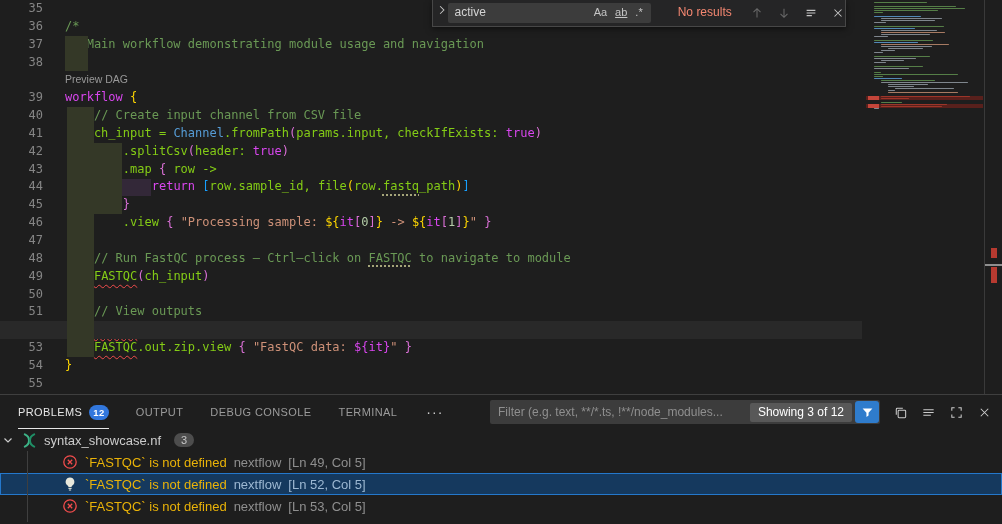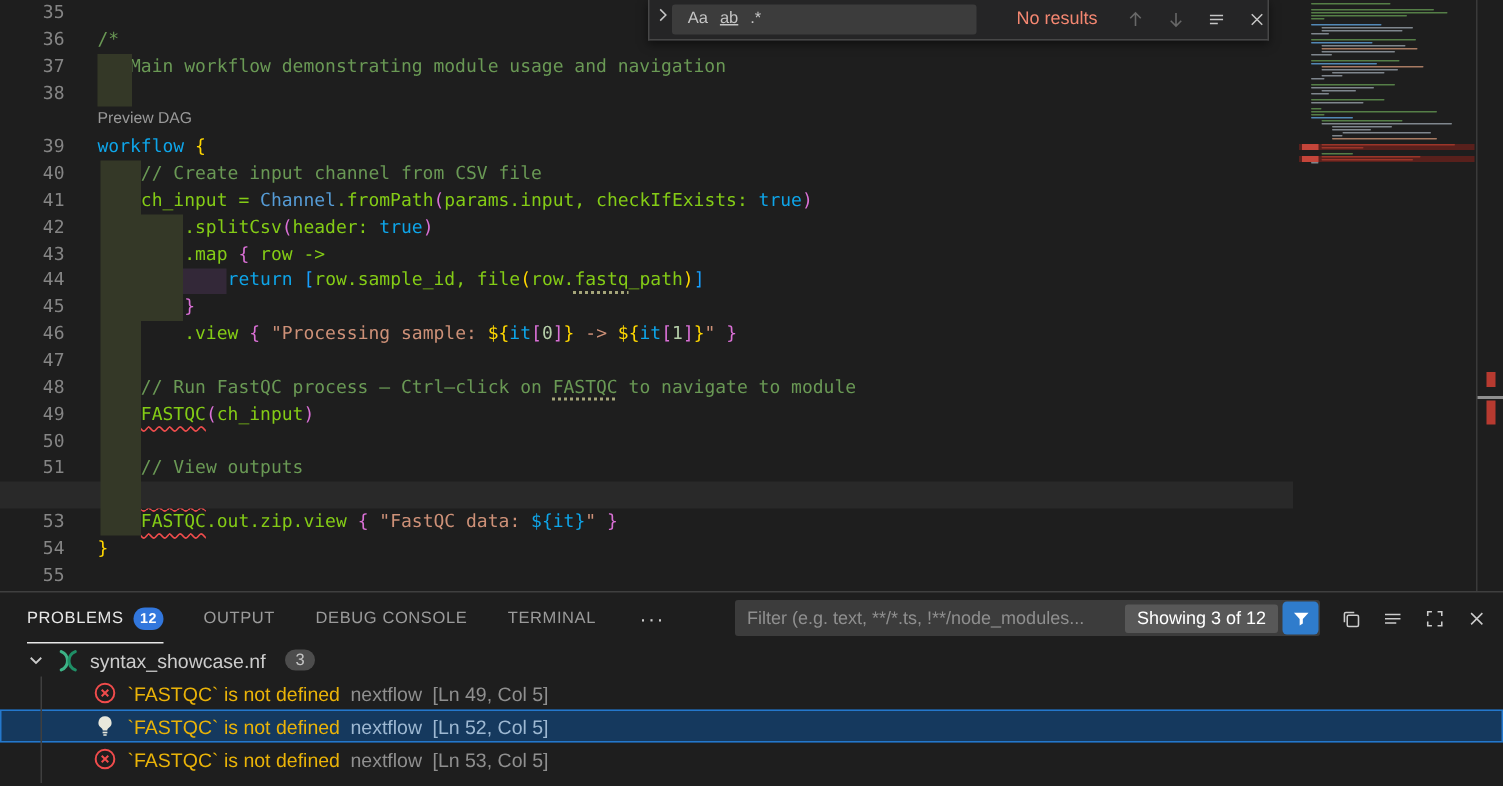--- a/index.html
+++ b/index.html
@@ -15,21 +15,21 @@
   #dA    { left:67px;  top:107.1px; width:27px; height:249.9px; background:#343827; }
   #dB    { left:94px;  top:142.8px; width:28px; height:71.4px;  background:#343827; }
   #dC    { left:122px; top:178.5px; width:29px; height:17.85px; background:#332838; }
 
   .crow { display:flex; height:17.85px; white-space:pre; width:862px; }
   .lnum { flex:0 0 43px; width:43px; text-align:right; color:#858585; }
   .crow.current .lnum { color:#c6c6c6; }
   .ltxt { margin-left:22px; }
   .lens { font:10.5px/17.85px "Liberation Sans", sans-serif; color:#999999; }
 
-  .tk-pln{color:#84cc16} .tk-cmt{color:#6a9955} .tk-kw{color:#0ea5e9}
+  .tk-pln{color:#84cc16} .tk-cmt{color:#6a9955} .tk-kw{color:#d946ef}
   .tk-typ{color:#569cd6} .tk-str{color:#ce9178} .tk-num{color:#b5cea8}
   .tk-b1{color:#ffd700} .tk-b2{color:#da70d6} .tk-b3{color:#179fff}
   .sq  { text-decoration:underline wavy #f14c4c 1px; text-underline-offset:3.5px;
          text-decoration-skip-ink:none; }
   .dot { text-decoration:underline dotted #a5a57a 1.5px; text-underline-offset:3.5px; }
   .hl  { background:#454a4d; border-radius:2px; }
 
   
   .findw { position:absolute; top:0; left:432px; width:414px; height:27px;
     background:#252526; border:1px solid #474747; border-top:none;
@@ -73,21 +73,21 @@
     height:24px; width:390px; padding:0 1px 0 8px; }
   .pfilter input { flex:1; min-width:0; background:transparent; border:none; outline:none;
     color:#c4b5fd; font-size:12px; font-family:"Liberation Sans",sans-serif; }
   .pfilter input::placeholder { color:#8f8f8f; }
   .pchip { background:#585858; color:#ffffff; font-size:12px; padding:2.5px 8px;
     border-radius:2px; margin-right:3px; white-space:nowrap; }
   .pfunnel { width:24px; height:22px; background:#2f7ccc; border-radius:3px;
     display:flex; align-items:center; justify-content:center; cursor:pointer; }
   .picon { margin-left:13px; display:flex; align-items:center; cursor:pointer; }
 
-  .tfile { display:flex; align-items:center; height:22px; padding-left:16px;
+  .tfile { display:flex; align-items:center; height:22px; padding-left:0;
     gap:6px; font-size:13px; }
   .tname { margin-left:1px; }
   .tbadge { background:#4d4d4d; color:#c5c5c5; font-size:11px; border-radius:9px;
     padding:1px 7px; margin-left:7px; }
   .titem { display:flex; align-items:center; height:22px; padding-left:62px;
     gap:7px; font-size:13px; cursor:pointer; }
   .titem.selected { background:#15395e; outline:1px solid #2478cc; outline-offset:-1px; }
   .tmsg { color:#eab308; }
   .tsrc, .tpos { color:#8f8f8f; }
   .titem.selected .tsrc, .titem.selected .tpos { color:#9db8d2; }
@@ -129,20 +129,21 @@
       <div class="crow"><span class="lnum">55</span><span class="ltxt"></span></div>
     </div>
 
   <div class="findw">
     <span class="fchev">
       <svg width="12" height="12" viewBox="0 0 16 16">
           <path d="M5.5 3l5 5-5 5" stroke="#c5c5c5" stroke-width="1.4" fill="none"></path>
         </svg>
     </span>
     <div class="finput">
+      <span class="fquery">active</span>
       <span class="ftog">Aa</span>
       <span class="ftog ww">ab</span>
       <span class="ftog">.*</span>
     </div>
     <span class="nores">No results</span>
     <span class="fbtn">
       <svg width="14" height="14" viewBox="0 0 16 16">
           <path d="M8 13V3M4 7l4-4 4 4" stroke="#686868" stroke-width="1.2" fill="none"></path>
         </svg>
     </span>

